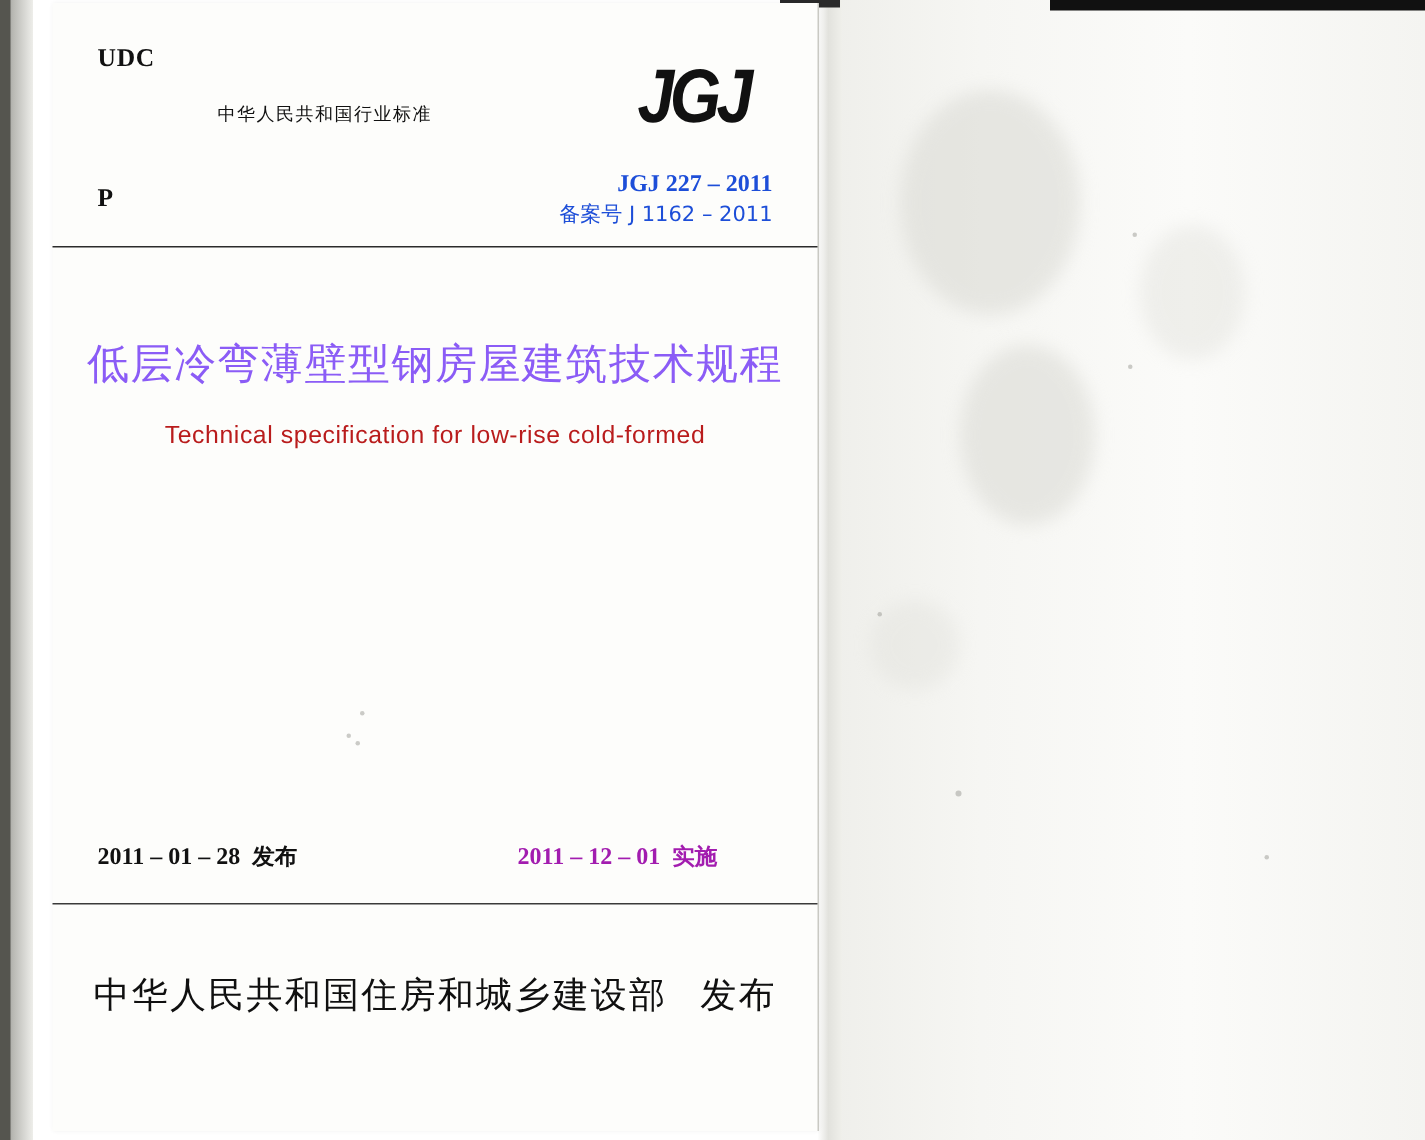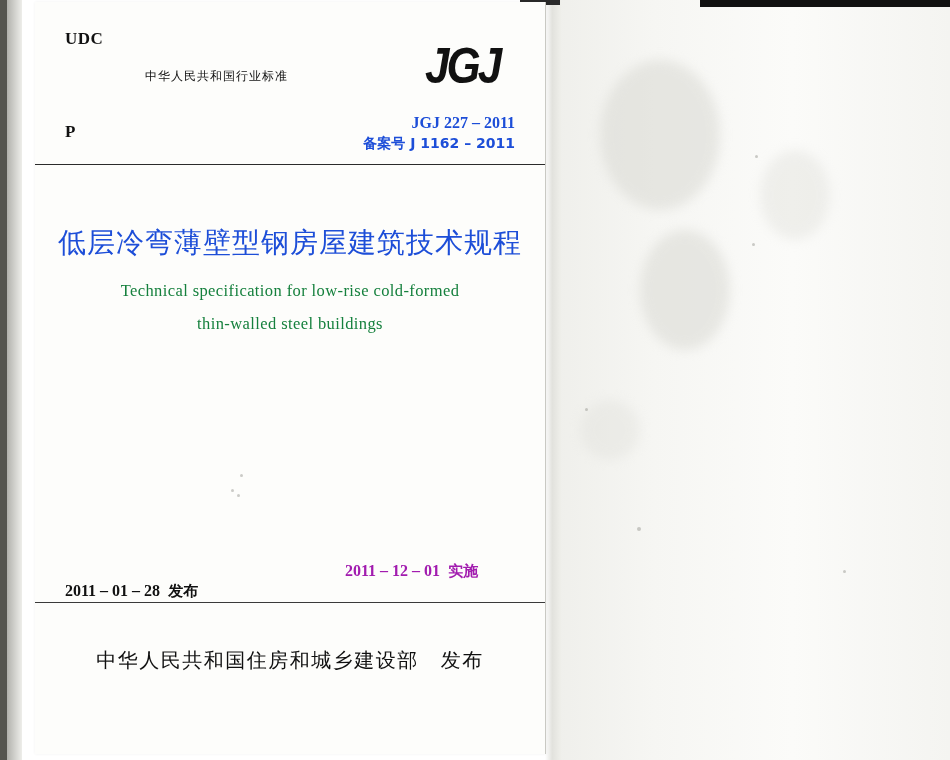--- a/index.html
+++ b/index.html
@@ -140,85 +140,84 @@
     text-align: right;
     font-family: "Liberation Serif", serif;
     font-weight: bold;
     font-size: 16px;
     color: #1d4ed8;
     line-height: 21px;
     white-space: nowrap;
   }
   .code-no .filing {
     font-family: "DejaVu Sans", sans-serif;
-    font-weight: bold;
+    font-weight: normal;
     font-size: 14px;
   }
 
   .title-cn {
     position: absolute;
     left: 0; top: 222px;
     width: 510px;
     text-align: center;
     font-family: "DejaVu Sans", sans-serif;
     font-size: 28px;
     letter-spacing: 1px;
-    color: #1d4ed8;
+    color: #8b5cf6;
   }
   .title-en {
     position: absolute;
     left: 0; top: 272px;
+    width: 510px;
+    text-align: center;
+    font-family: Liberation Sans, sans-serif;
+    font-size: 16.5px;
+    color: #b91c1c;
+    line-height: 33px;
+    letter-spacing: .4px;
+  }
+
+  .dates {
+    position: absolute;
+    left: 0; top: 560px;
+    width: 510px;
+    height: 24px;
+  }
+  .date-issue {
+    position: absolute;
+    left: 30px; top: 0;
+    font-family: "Liberation Serif", serif;
+    font-weight: bold;
+    font-size: 16px;
+    color: #111;
+    white-space: nowrap;
+  }
+  .date-effect {
+    position: absolute;
+    left: 310px; top: 0;
+    font-family: "Liberation Serif", serif;
+    font-weight: bold;
+    font-size: 16px;
+    color: #a21caf;
+    white-space: nowrap;
+  }
+  .date-cn {
+    font-family: "DejaVu Sans", sans-serif;
+    font-size: 15px;
+    font-weight: bold;
+    margin-left: 8px;
+  }
+
+  .publisher {
+    position: absolute;
+    left: 0; top: 645px;
     width: 510px;
     text-align: center;
     font-family: Liberation Serif, serif;
-    font-size: 16.5px;
-    color: #15803d;
-    line-height: 33px;
-    letter-spacing: .4px;
-  }
-
-  .dates {
-    position: absolute;
-    left: 0; top: 560px;
-    width: 510px;
-    height: 24px;
-  }
-  .date-issue {
-    position: absolute;
-    left: 30px; top: 0;
-    font-family: "Liberation Serif", serif;
-    font-weight: bold;
-    font-size: 16px;
-    color: #111;
-    white-space: nowrap;
-    margin-top: 20px;
-  }
-  .date-effect {
-    position: absolute;
-    left: 310px; top: 0;
-    font-family: "Liberation Serif", serif;
-    font-weight: bold;
-    font-size: 16px;
-    color: #a21caf;
-    white-space: nowrap;
-  }
-  .date-cn {
-    font-family: "DejaVu Sans", sans-serif;
-    font-size: 15px;
-    font-weight: bold;
-    margin-left: 8px;
-  }
-
-  .publisher {
-    position: absolute;
-    left: 0; top: 645px;
-    width: 510px;
-    text-align: center;
-    font-family: Liberation Serif, serif;
-    font-size: 20px;
+    font-size: 24px;
     letter-spacing: 1.5px;
     color: #101010;
     white-space: nowrap;
   }
   .publisher .pub-verb { margin-left: 22px; }
 
   
   .speck {
     position: absolute;
     background: #9a9a94;
@@ -263,21 +262,20 @@
       <div class="code-no">
         <div>JGJ 227 – 2011</div>
         <div class="filing">备案号 J 1162 – 2011</div>
       </div>
 
       <div class="rule" style="top:162px;"></div>
 
       <div class="title-cn">低层冷弯薄壁型钢房屋建筑技术规程</div>
       <div class="title-en">
         <div>Technical specification for low-rise cold-formed</div>
-        <div>thin-walled steel buildings</div>
       </div>
 
       <div class="speck" style="left:205px; top:472px; width:3px; height:3px;"></div>
       <div class="speck" style="left:196px; top:487px; width:3px; height:3px;"></div>
       <div class="speck" style="left:202px; top:492px; width:3px; height:3px;"></div>
 
       <div class="dates">
         <div class="date-issue">
           <span>2011 – 01 – 28</span><span class="date-cn">发布</span>
         </div>

